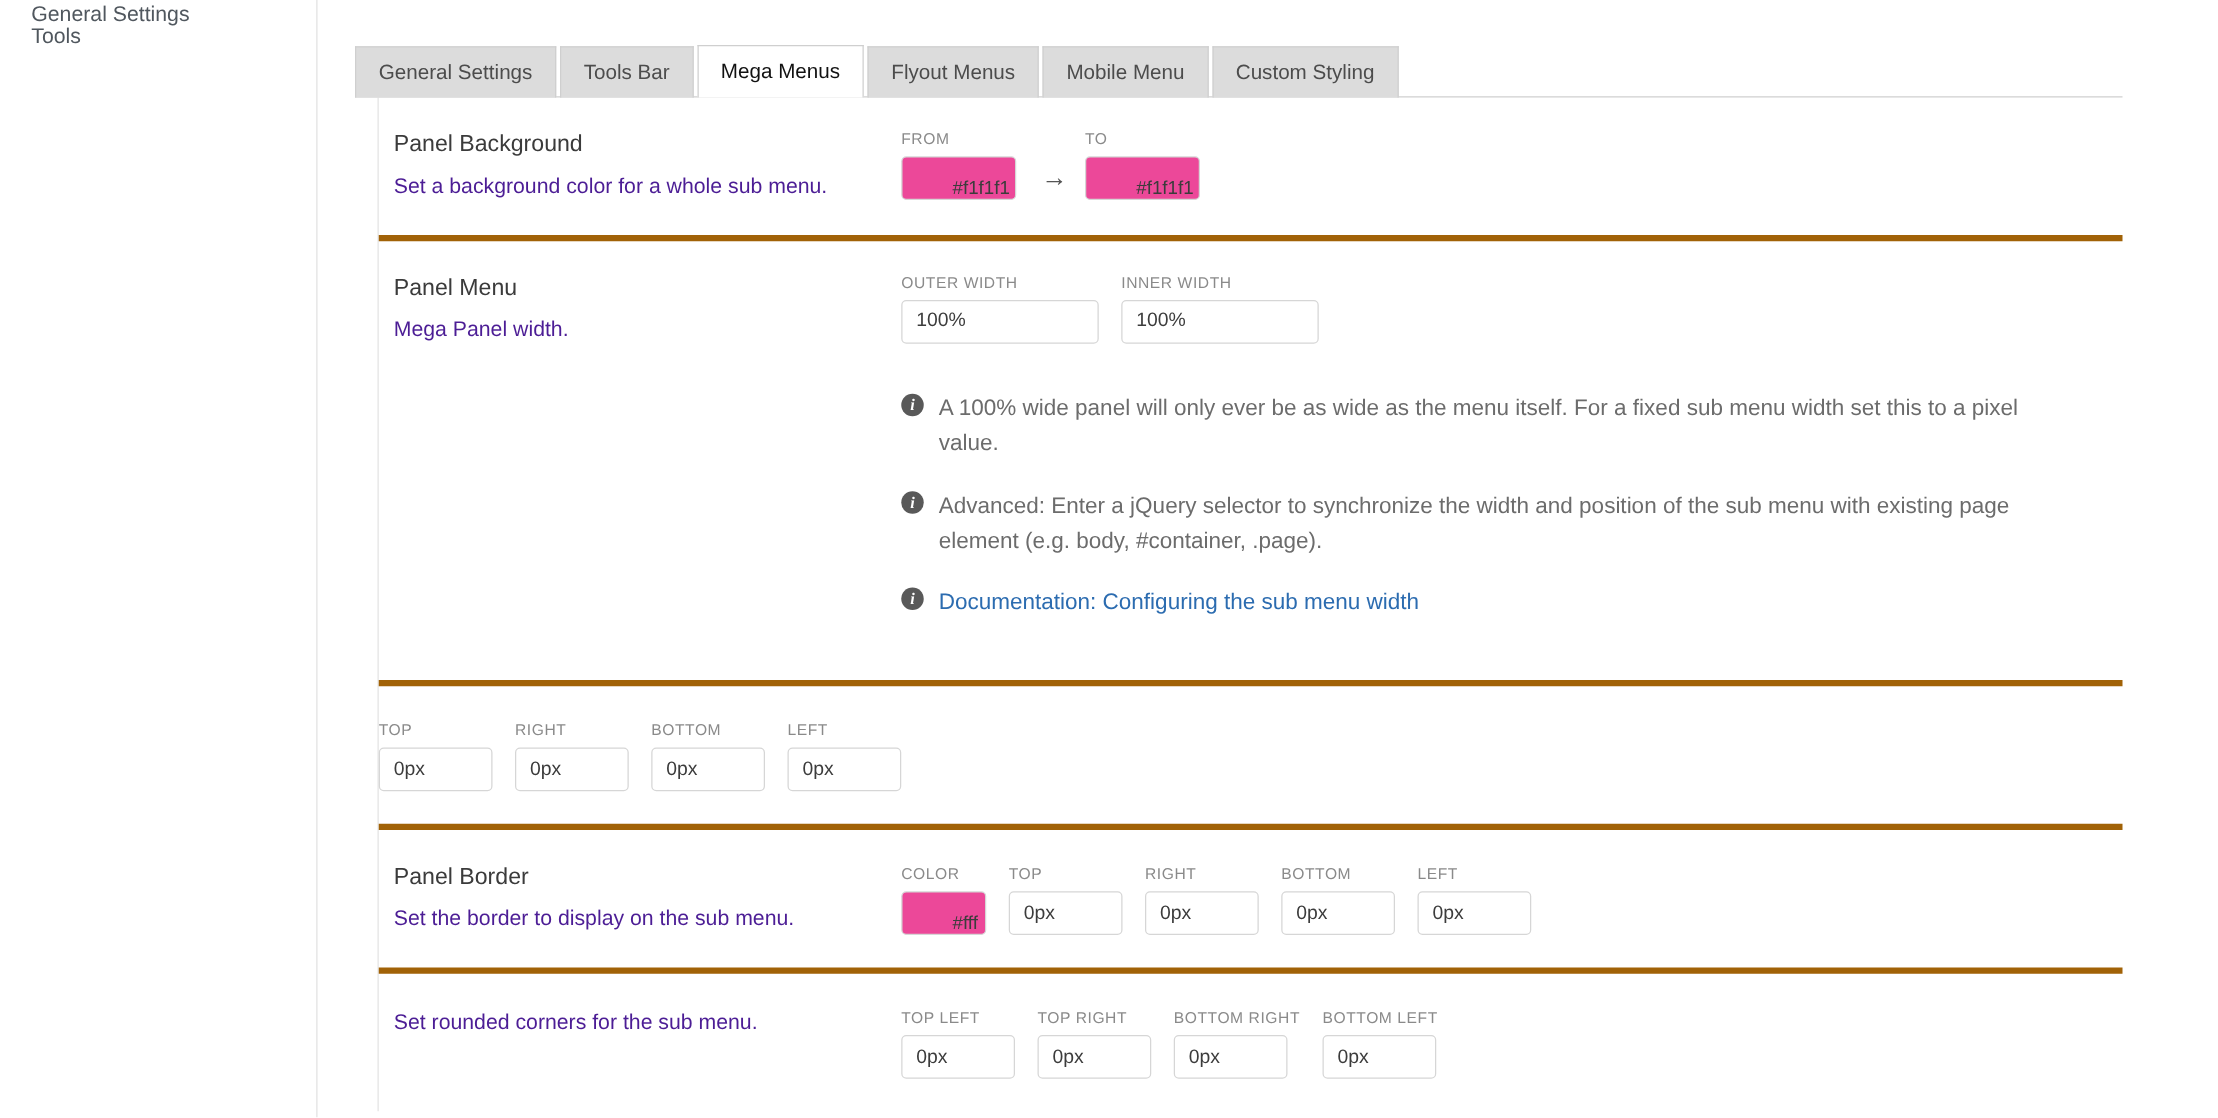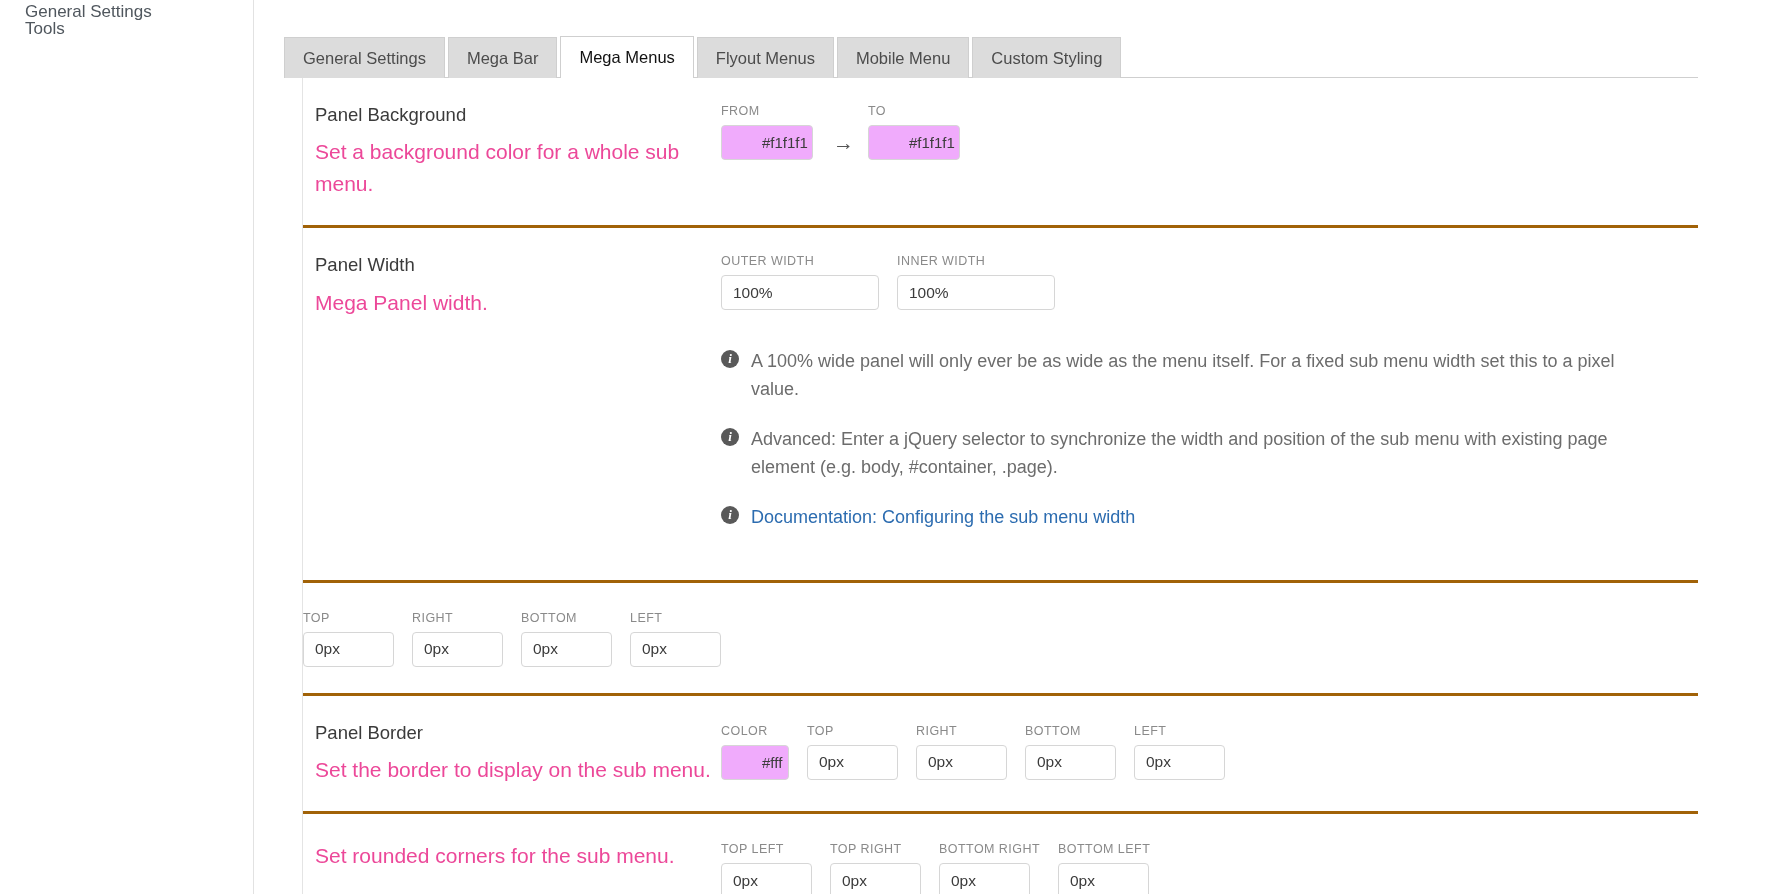--- a/index.html
+++ b/index.html
@@ -97,43 +97,43 @@
   
   .panel {
     border-left: 1px solid #e4e4e4;
     margin-left: 18px;
     width: 1396px;
     box-sizing: border-box;
   }
 
   .row {
     display: flex;
-    border-bottom: 3px solid #a16207;
+    border-bottom: 5px solid #a16207;
     padding: 26px 0 26px 0;
     box-sizing: border-box;
   }
   .row:last-child { border-bottom: none; }
 
   .row-label {
     width: 418px;
     min-width: 418px;
     padding-left: 12px;
     box-sizing: border-box;
   }
   .row-title {
     font-size: 18.5px;
     color: #3b3b3b;
     margin: 0 0 10px 0;
     font-weight: normal;
     line-height: 1.2;
     font-family: "Liberation Sans", sans-serif;
   }
   .row-desc {
-    font-size: 21px;
-    color: #ec4899;
+    font-size: 17px;
+    color: #4c1d95;
     line-height: 1.5;
     margin: 0;
     max-width: 400px;
     font-family: "Liberation Sans", sans-serif;
   }
 
   .row-fields { flex: 1; }
 
   .field-group {
     display: flex;
@@ -164,26 +164,26 @@
     background: #fff;
     outline: none;
     font-family: "Liberation Sans", sans-serif;
   }
   .text-input.w-width { width: 158px; }
   .text-input.w-box   { width: 91px; }
 
   
   .color-input {
     display: flex;
-    align-items: center;
+    align-items: flex-end;
     border: 1px solid #d6d6d6;
     border-radius: 4px;
     height: 35px;
     overflow: hidden;
-    background: #f0abfc;
+    background: #ec4899;
     width: 92px;
     box-sizing: border-box;
   }
   .color-input.narrow { width: 68px; }
   .color-swatch {
     width: 33px;
     min-width: 33px;
     border-right: 1px solid #d6d6d6;
   }
   .color-value {
@@ -260,21 +260,21 @@
     </div>
   </nav>
 
   <main class="main">
 
     <div class="tabs">
       <div class="tab">
         <span>General Settings</span>
       </div>
       <div class="tab">
-        <span>Mega Bar</span>
+        <span>Tools Bar</span>
       </div>
       <div class="tab active">
         <span>Mega Menus</span>
       </div>
       <div class="tab">
         <span>Flyout Menus</span>
       </div>
       <div class="tab">
         <span>Mobile Menu</span>
       </div>
@@ -307,21 +307,21 @@
                 <div class="color-swatch" style="background:#f1f1f1"></div>
                 <div class="color-value">#f1f1f1</div>
               </div>
             </div>
           </div>
         </div>
       </section>
 
       <section class="row">
         <div class="row-label">
-          <h3 class="row-title">Panel Width</h3>
+          <h3 class="row-title">Panel Menu</h3>
           <p class="row-desc">Mega Panel width.</p>
         </div>
         <div class="row-fields">
           <div class="field-group">
             <div class="field">
               <span class="field-label">OUTER WIDTH</span>
               <input class="text-input w-width" type="text" value="100%" style="">
             </div>
             <div class="field">
               <span class="field-label">INNER WIDTH</span>

